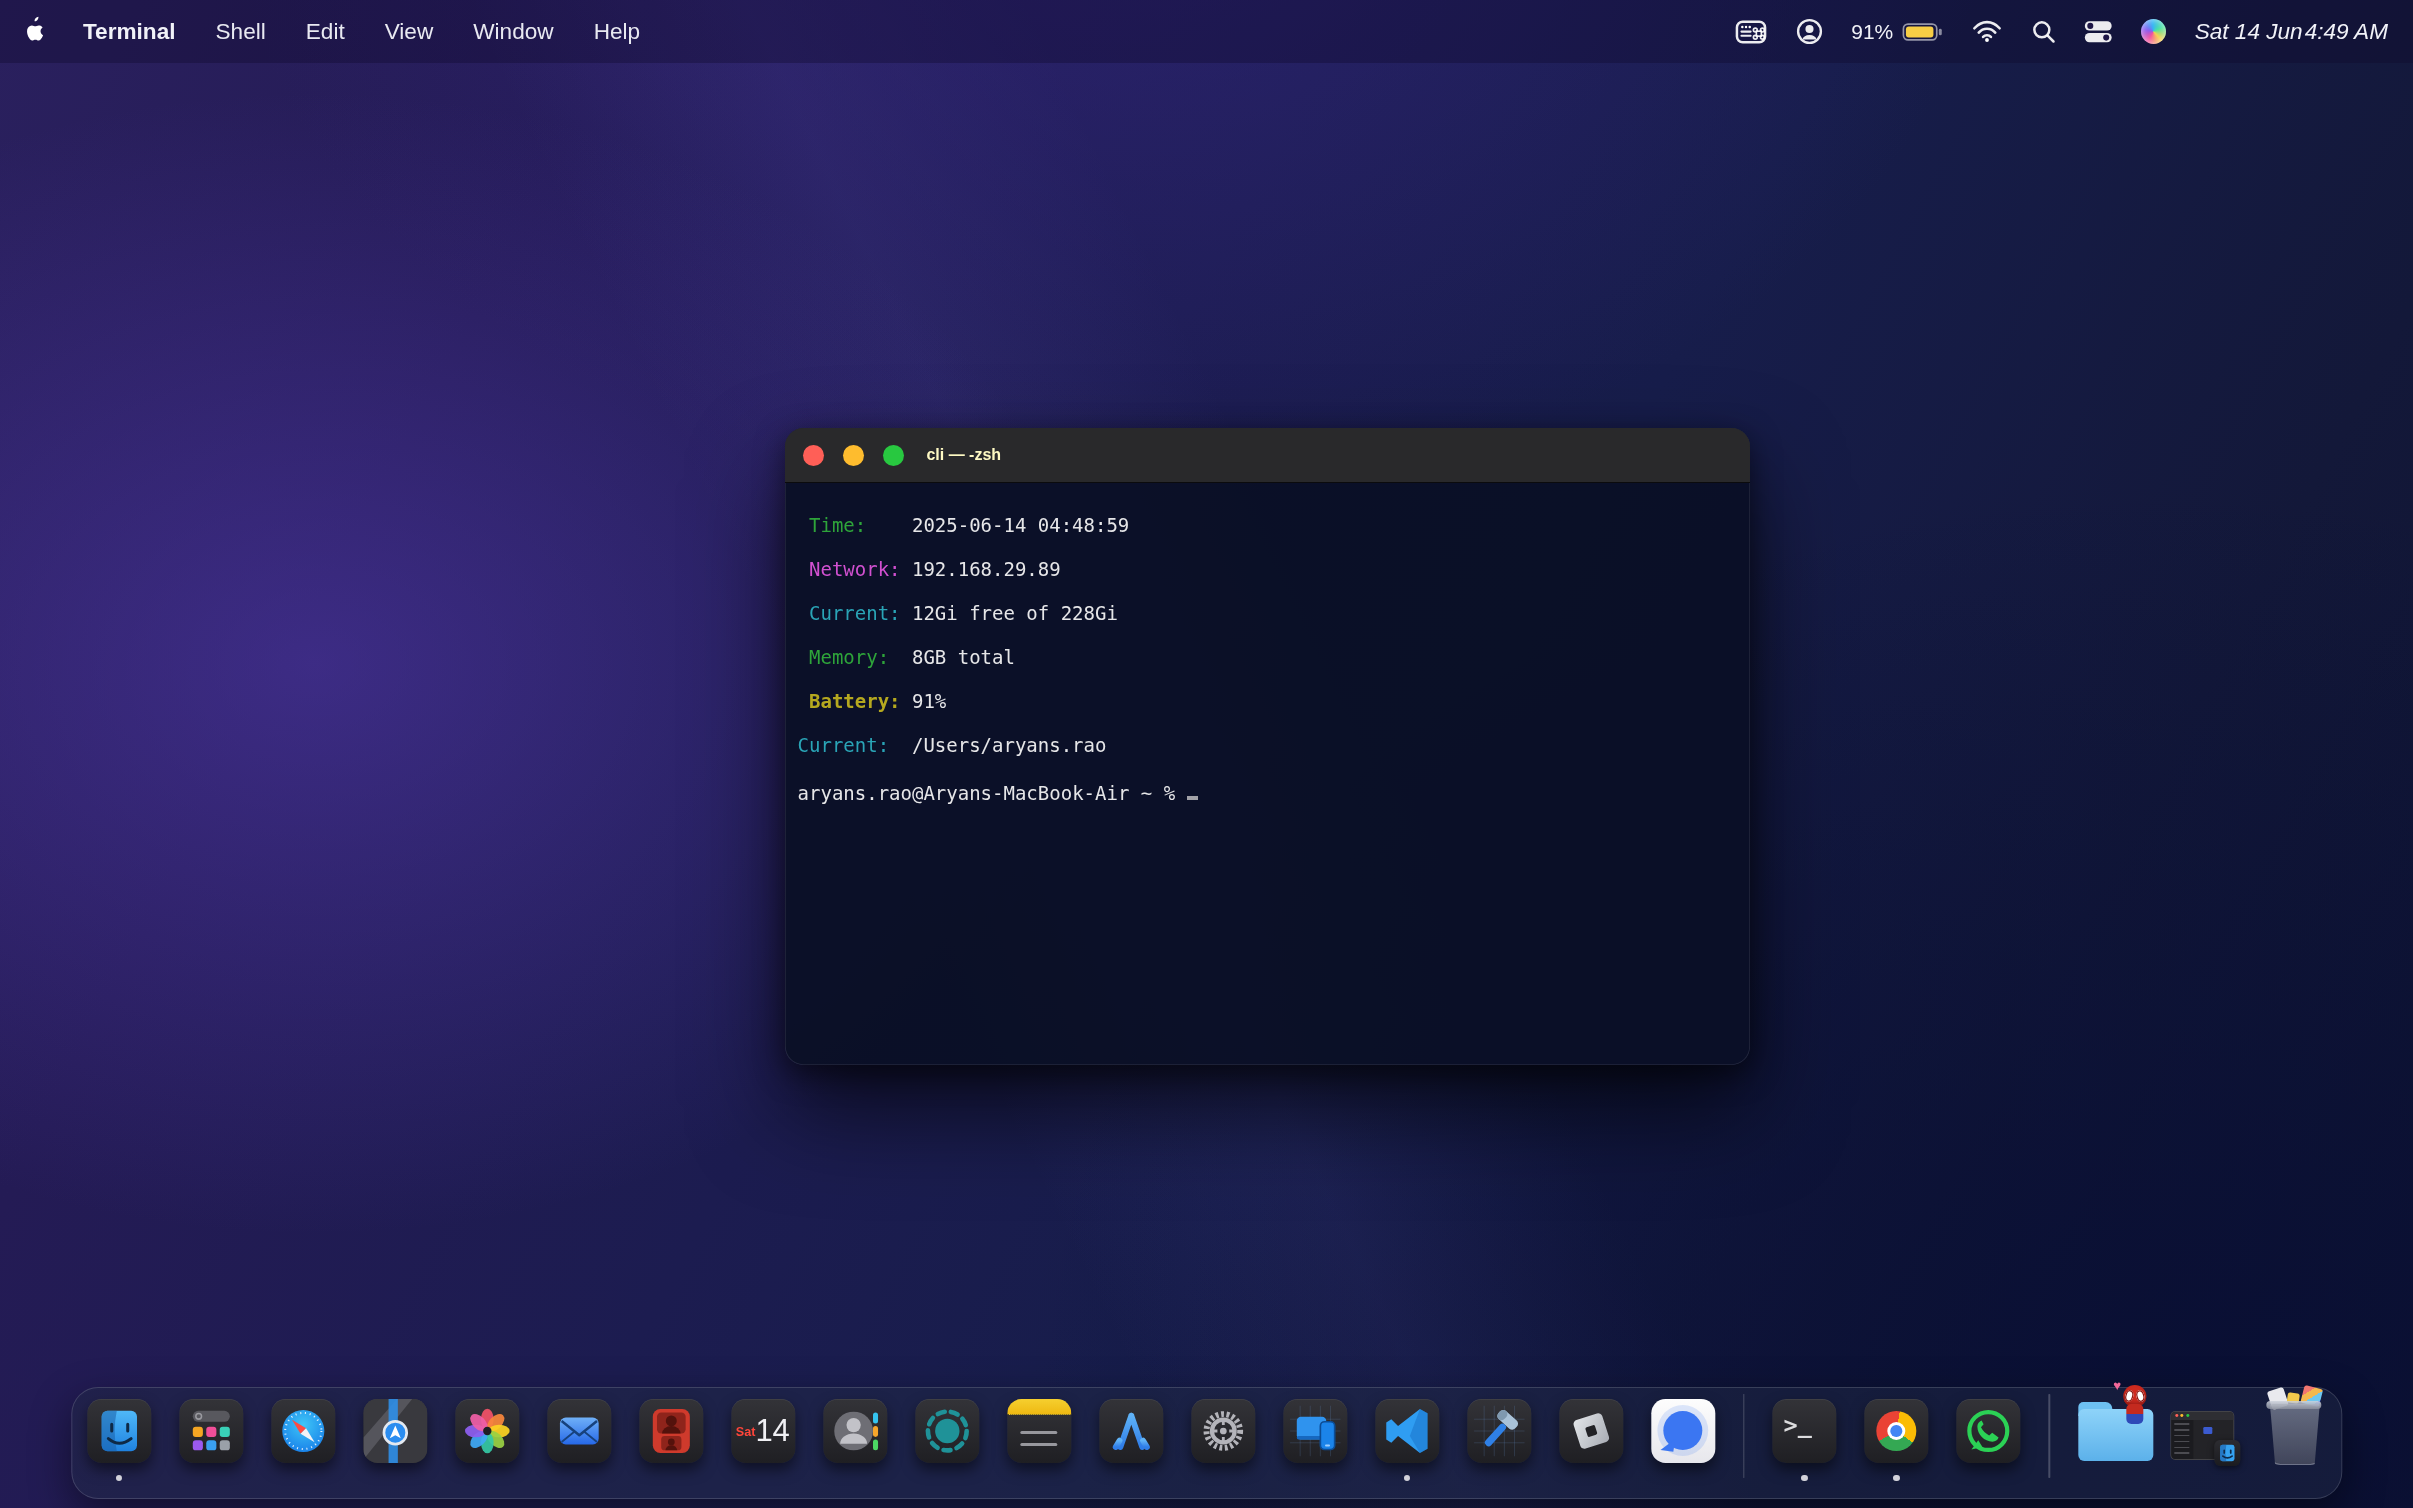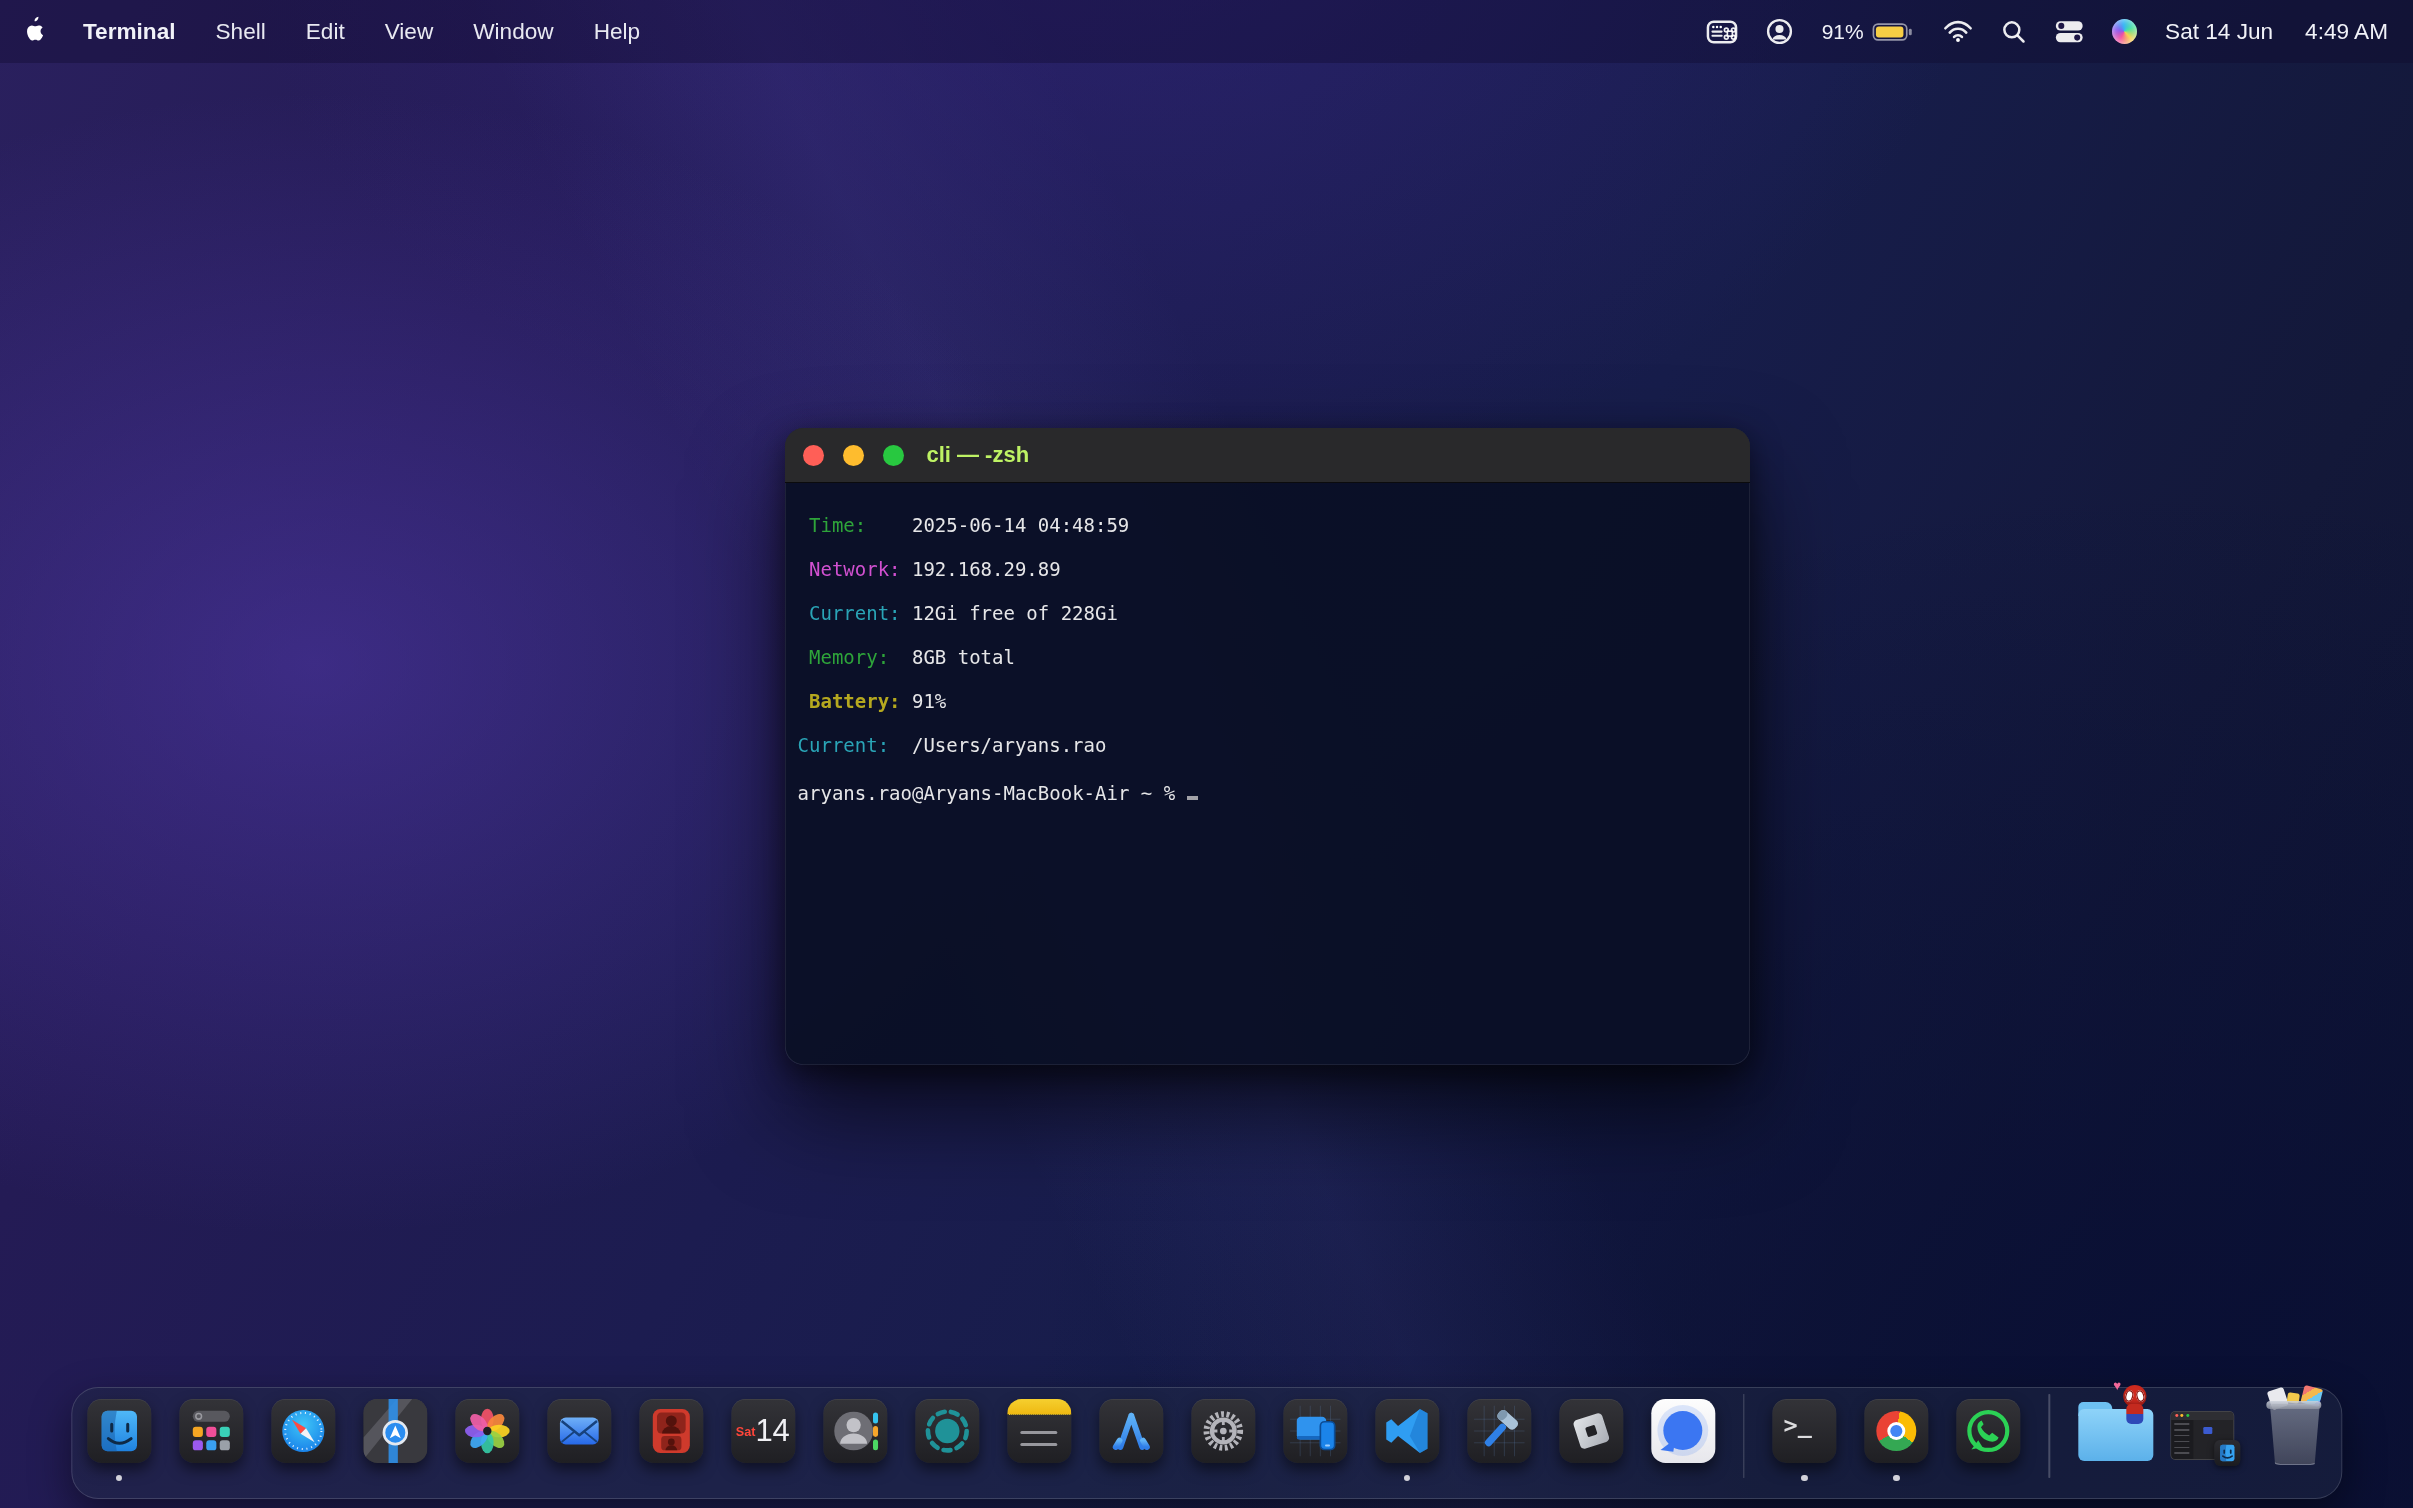--- a/index.html
+++ b/index.html
@@ -15,34 +15,34 @@
   
   .menubar{position:absolute;top:0;left:0;right:0;height:63px;display:flex;align-items:center;
     background:rgba(14,10,42,.35);color:#f1f2f8;font-size:22.6px;}
   .mb-left{display:flex;align-items:center;gap:40px;padding-left:22px;}
   .mb-app{font-weight:700;}
   .mb-item{opacity:.96;}
   .mb-right{margin-left:auto;display:flex;align-items:center;gap:28.5px;padding-right:25px;}
   .mb-right svg{display:block;}
   .battery-wrap{display:flex;align-items:center;gap:8.4px;}
   .battery-pct{font-size:21px;}
-  .mb-datetime{display:flex;gap:32px;}
+  .mb-datetime{display:flex;gap:2px;font-style:italic;}
   .siri{width:25px;height:25px;border-radius:50%;display:block;
     background:conic-gradient(from 210deg,#f551a0,#8e5bf0,#36b5f5,#4be3a0,#f7d14e,#f551a0);
     box-shadow:inset 0 0 7.5px rgba(255,255,255,.65);}
 
   
   .term-window{position:absolute;left:785px;top:428px;width:965px;height:637px;border-radius:18.4px;
     background:rgba(10,15,38,.97);overflow:hidden;
     box-shadow:0 46px 92px rgba(0,0,0,.62), 0 8.4px 28.5px rgba(0,0,0,.5), inset 0 0 0 0.8px rgba(255,255,255,.10);}
   .titlebar{height:54px;background:#29292b;display:flex;align-items:center;border-bottom:0.8px solid #0b0b0d;}
   .lights{display:flex;gap:19px;margin-left:18.4px;}
   .tl{width:21px;height:21px;border-radius:50%;display:block;}
   .tl.red{background:#ff5f57;}   .tl.yellow{background:#febc2e;}   .tl.green{background:#28c840;}
-  .win-title{margin-left:22px;color:#bef264;font-weight:700;font-size:22px;}
+  .win-title{margin-left:22px;color:#fef9c3;font-weight:700;font-size:16px;}
   .term-content{padding:10px 0 0 12.6px;font-family:"DejaVu Sans Mono",monospace;
     font-size:19px;line-height:24px;color:#e6e6e8;}
   .trow{white-space:pre;}
   .trow.blank{height:24px;}
   .tlabel{display:inline-block;width:10ch;white-space:pre;margin-top:20px;}
   .tlabel.b{font-weight:700;}
   .cursor{display:inline-block;width:11.7px;height:4.2px;background:#a2a2a8;vertical-align:baseline;}
 
   
   .dock{position:absolute;left:50%;bottom:9.2px;transform:translateX(-50%);height:99px;

